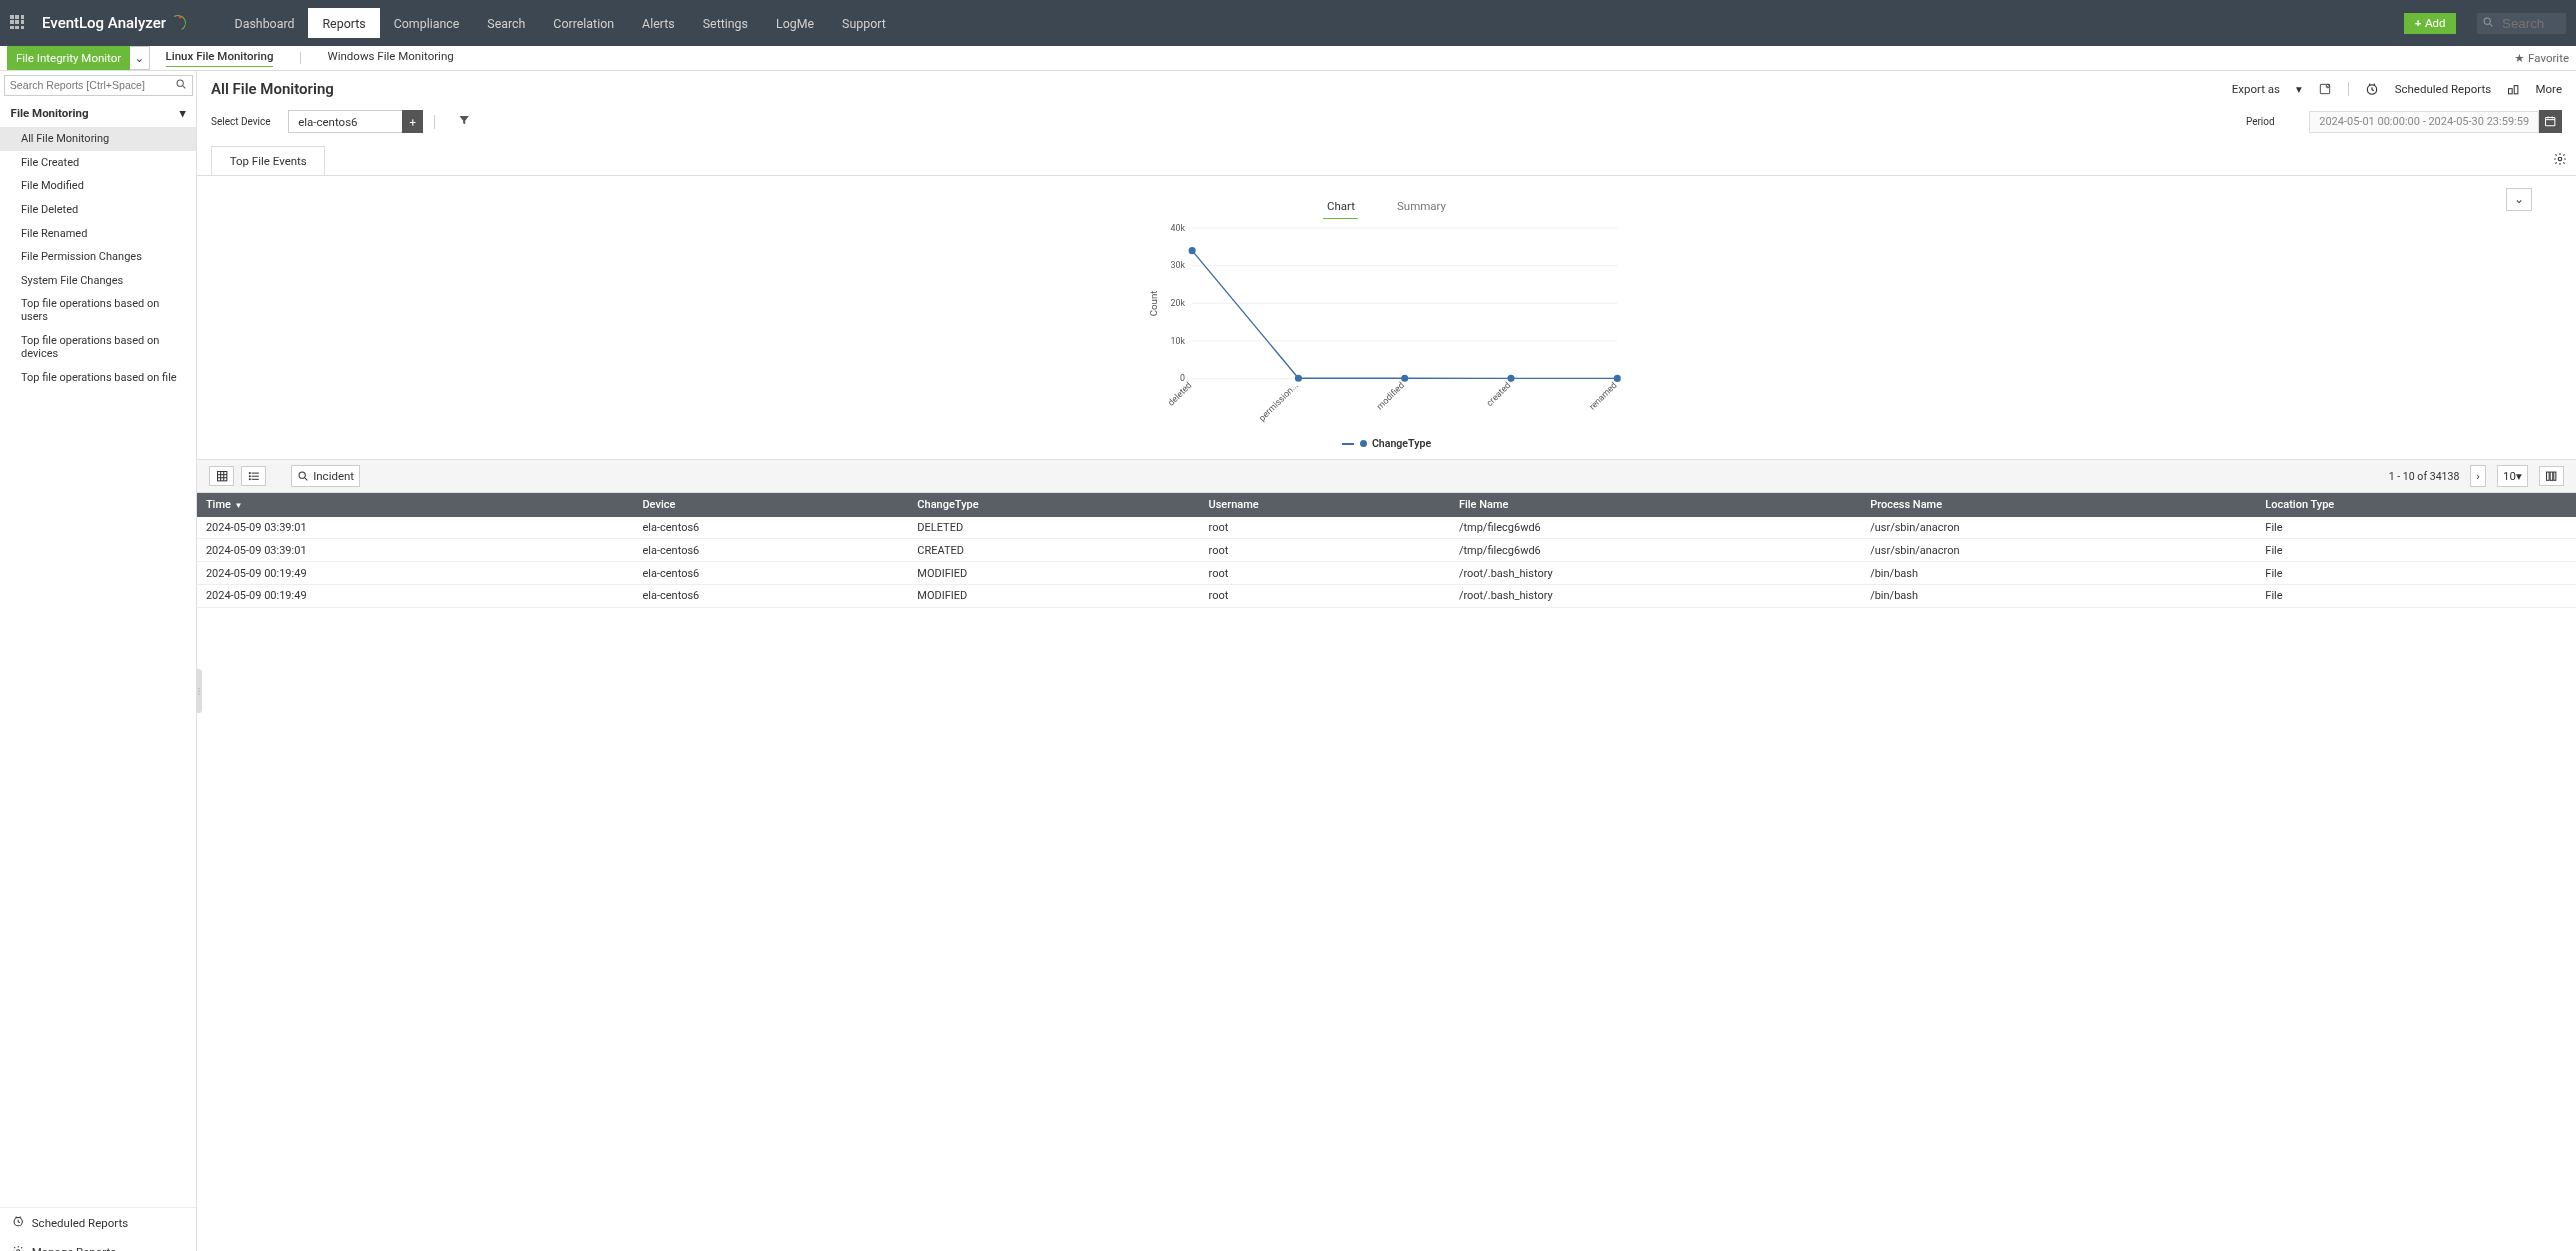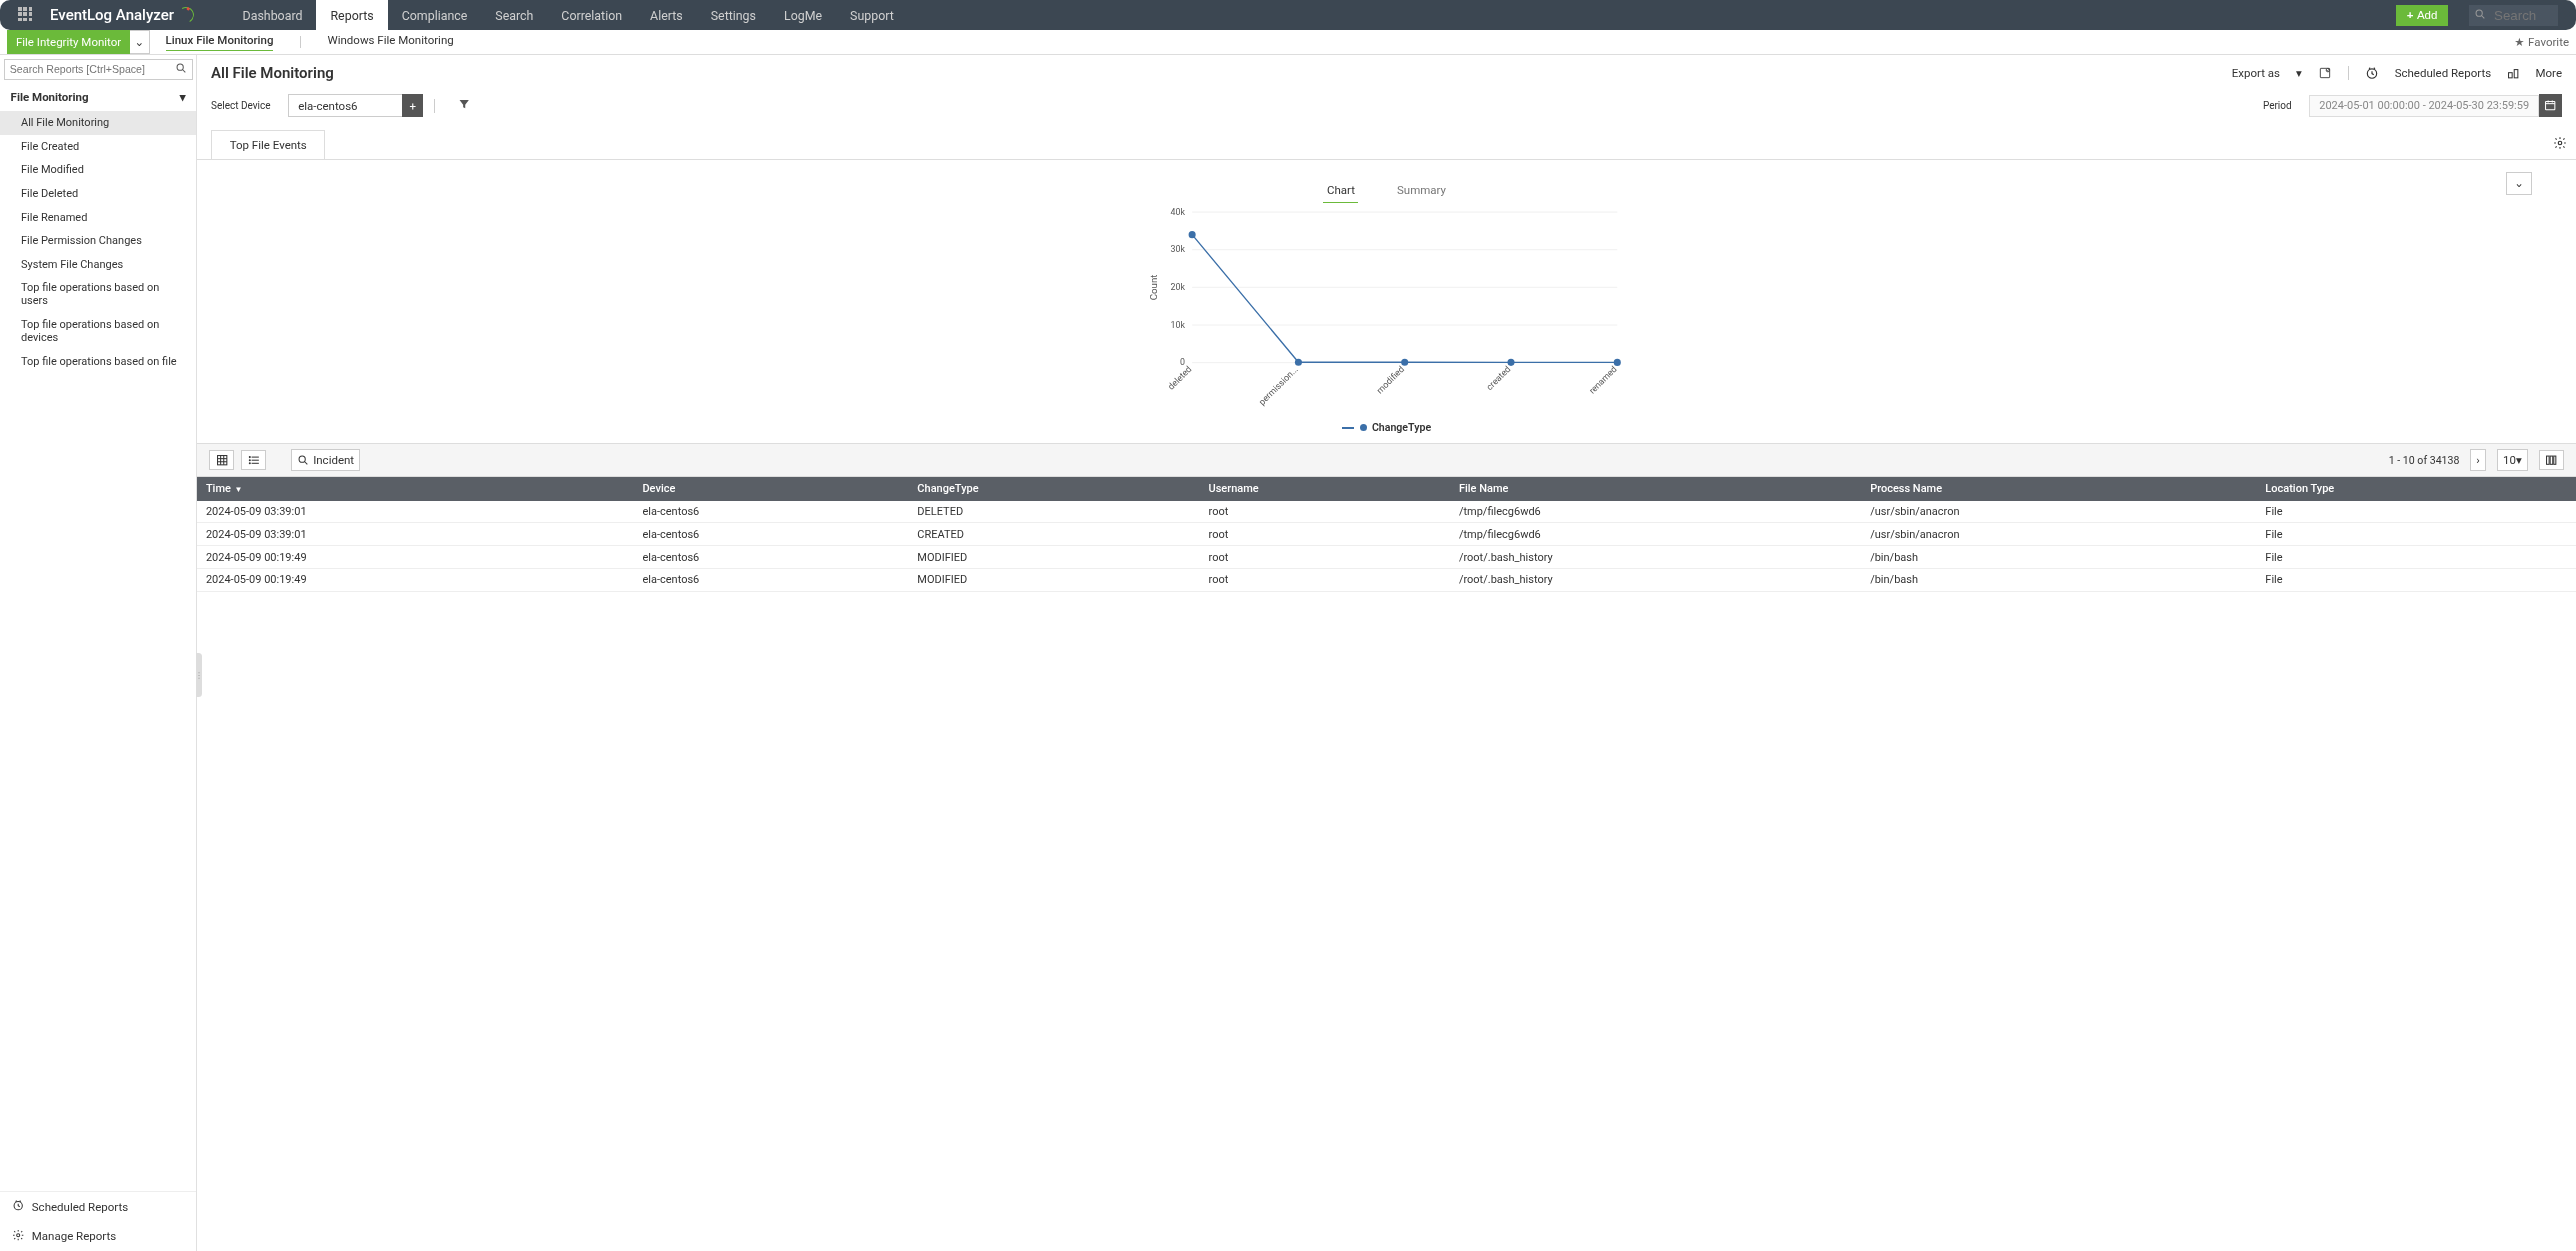--- a/index.html
+++ b/index.html
@@ -1,19 +1,19 @@
 <!DOCTYPE html>
 <html style="font-size:14px"><head>
 <meta charset="utf-8">
 <style>
 * { box-sizing: border-box; margin: 0; padding: 0; }
 body { font-family: -apple-system, BlinkMacSystemFont, "Segoe UI", Roboto, sans-serif; font-size: 11.5px; color: #333; background: #fff; overflow: hidden; }
 
 
-.topbar { background: #3c4752; height: 30px; display: flex; align-items: center; padding: 0 18px; border-radius: 10px; }
+.topbar { background: #3c4752; height: 46px; display: flex; align-items: center; padding: 0 10px; }
 .apps-icon { width: 16px; height: 16px; display: grid; grid-template-columns: repeat(3, 3.5px); grid-template-rows: repeat(3, 3.5px); gap: 1.8px; margin-right: 16px; cursor: pointer; }
 .apps-icon span { background: #bbb; }
 .logo { color: #fff; font-size: 15px; font-weight: 500; margin-right: 35px; display: flex; align-items: center; }
 .logo-arc { width: 16px; height: 16px; border: 1.8px solid #6bba3a; border-left-color: transparent; border-bottom-color: transparent; border-radius: 50%; margin-left: 3.5px; transform: rotate(15deg); position: relative; }
 .logo-arc::after { content:''; position:absolute; width:2.7px; height:2.7px; background:#e74c3c; border-radius:50%; top:-0.9px; right:5.3px;}
 .topnav { display: flex; }
 .topnav-item { color: #d0d0d0; padding: 0 14px; height: 30px; display: flex; align-items: center; cursor: pointer; font-size: 12.4px; }
 .topnav-item.active { background: #fff; color: #333; }
 .top-right { margin-left: auto; display: flex; align-items: flex-end; gap: 21px; }
 .add-btn { background: #6bba3a; color: #fff; border: none; padding: 3.5px 10.6px; height: 21px; display: flex; align-items: center; font-size: 11.5px; cursor: pointer; }
@@ -51,21 +51,21 @@
 .page-title { font-size: 15px; font-weight: 600; }
 .ph-right { margin-left: auto; display: flex; align-items: center; gap: 16px; color: #333; }
 .ph-item { display: flex; align-items: center; gap: 16px; cursor: pointer; font-size: 11.5px; }
 
 .controls { padding: 5.3px 14px 12.4px; display: flex; align-items: center; }
 .ctrl-label { font-size: 10px; margin-right: 17.7px; }
 .device-select { border: 0.9px solid #ccc; padding: 3.5px 8.9px; min-width: 115px; font-size: 11.5px; background:#fff; cursor:pointer; }
 .plus-btn { background: #555; color: #fff; width: 21px; height: 23px; border:0.9px solid #555; display: flex; align-items:center; justify-content:center; cursor:pointer; margin-left:-0.9px;}
 .filter-icon { margin-left: 12.4px; cursor: pointer; color: #555; }
 .ctrl-divider { width:0.9px; height:14px; background:#ccc; margin:0 10.6px;}
-.period-box { border: 0.9px solid #ddd; padding: 3.5px 8.9px; color: #888; background: #fafafa; margin-left: 0; font-size: 11px; min-width: 195px;}
+.period-box { border: 0.9px solid #ddd; padding: 3.5px 8.9px; color: #888; background: #fafafa; margin-left: 17px; font-size: 11px; min-width: 195px;}
 .cal-btn { background: #555; color:#fff; width:23px; height:23px; display:flex; align-items:center; justify-content:center; cursor:pointer;}
 
 .tabs { border: 0.9px solid #ddd; border-bottom: none; display: inline-flex; margin-left: 14px; background:#fff;}
 .tab { padding: 7px 17.7px; font-size: 11.5px; cursor:pointer; }
 .tab-strip { border-bottom: 0.9px solid #ddd; display:flex; align-items:center;}
 .tab-gear { margin-left:auto; margin-right:8.9px; cursor:pointer; color:#555;}
 
 .chart-area { padding: 17.7px 35px 8.9px; display:flex; flex-direction:column; align-items:center; position:relative;}
 .chart-tabs { display:flex; gap:35px; font-size:11.5px;}
 .ct-item { padding: 5.3px 3.5px; cursor:pointer; color:#777;}

